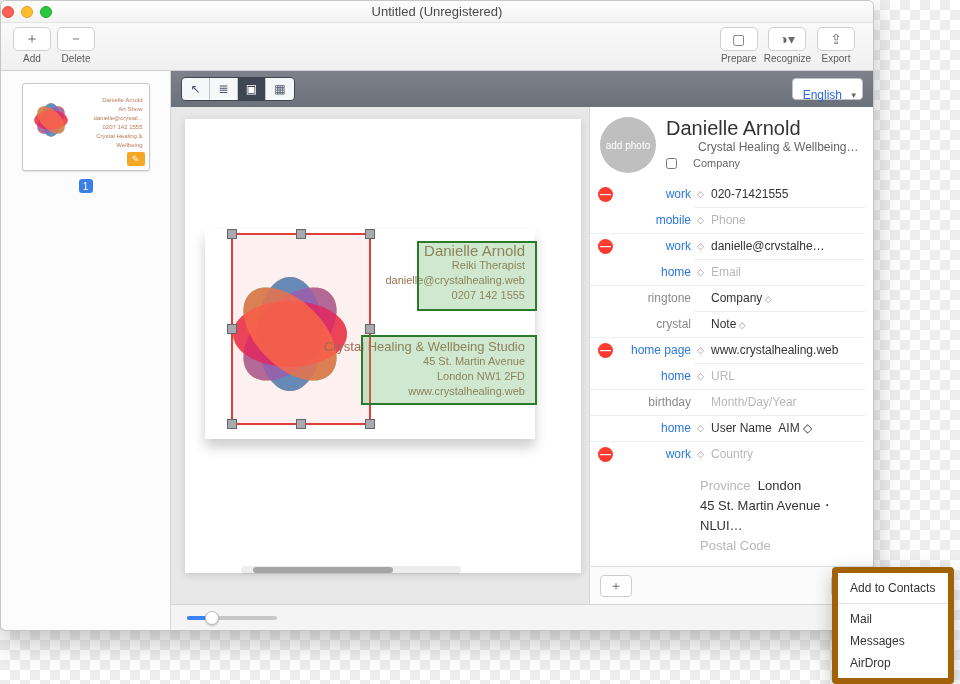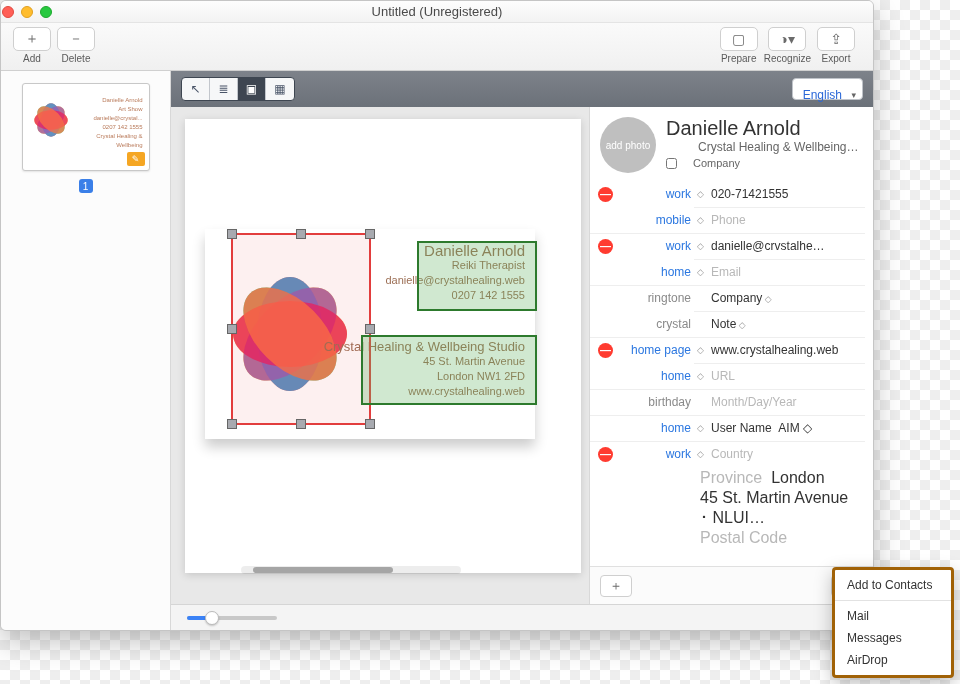--- a/index.html
+++ b/index.html
@@ -55,32 +55,32 @@
 .row.sec::before { left:0 !important; }
 .del { width: 15px; height: 15px; border-radius: 50%; background: #ff3b30; color: #fff; display: flex; align-items: center; justify-content: center; font-size: 11px; font-weight: bold; }
 .delsp { width: 15px; }
 .flab { width: 72px; text-align: right; font-size: 12px; }
 .flab.blue { color: #2b77e0; }
 .flab.gray { color: #8a8a8a; }
 .arr { font-size: 9px; color: #999; width: 8px; }
 .fval { flex: 1; font-size: 12px; color: #333; white-space: nowrap; overflow: hidden; text-overflow: ellipsis; }
 .fval.ph { color: #b8b8b8; }
 .fval.sel::after { content: ' ◇'; color: #999; font-size: 9px; }
-.addr { font-size: 16px; line-height: 20px; padding: 1px 24px 4px 110px; color: #333; }
+.addr { font-size: 13px; line-height: 20px; padding: 1px 24px 4px 110px; color: #333; margin-top: 8px; }
 .addr .ph { color: #b8b8b8; }
 .dfoot { height: 38px; border-top: 1px solid #e0e0e0; display: flex; align-items: center; padding: 0 10px; background: #fbfbfb; }
 .smbtn { width: 32px; height: 22px; border: 1px solid #cfcfcf; border-radius: 4px; background: #fff; display: flex; align-items: center; justify-content: center; color: #6b6b6b; font-size: 13px; }
 .dfoot .spacer { flex: 1; }
 .zoomrow { height: 26px; background: #f4f4f4; border-top: 1px solid #d5d5d5; display: flex; align-items: center; padding-left: 16px; }
 .zoom { width: 90px; height: 4px; background: #c8c8c8; border-radius: 2px; position: relative; }
 .zoom .fill { position: absolute; left: 0; top: 0; height: 100%; width: 28%; background: #3b82f6; border-radius: 2px; }
 .zoom .knob { position: absolute; left: 28%; top: 50%; width: 14px; height: 14px; background: #fff; border: 1px solid #bbb; border-radius: 50%; transform: translate(-50%,-50%); box-shadow: 0 1px 2px rgba(0,0,0,0.2); }
 .hscroll { position: absolute; left: 70px; bottom: 30px; width: 220px; height: 8px; background: rgba(0,0,0,0.07); border-radius: 4px; }
 .hscroll .th { position: absolute; left: 12px; top: 1px; width: 140px; height: 6px; background: rgba(0,0,0,0.30); border-radius: 3px; }
-.menu { position: absolute; left: 832px; top: 567px; width: 122px; background: #fff; border: 3px solid #a16207; border-radius: 4px; box-shadow: 0 6px 18px rgba(0,0,0,0.25); padding: 4px 0; font-size: 12px; }
+.menu { position: absolute; left: 832px; top: 567px; width: 122px; background: #fff; border: 6px solid #a16207; border-radius: 4px; box-shadow: 0 6px 18px rgba(0,0,0,0.25); padding: 4px 0; font-size: 12px; }
 .menu .mi { padding: 4px 12px; color: #333; }
 .menu .sep { height: 1px; background: #e2e2e2; margin: 4px 0; }
 svg.flower-svg { width: 100%; height: 100%; }
 </style>
 </head>
 <body>
 
 <div class="window">
   <div class="titlebar">
     <div class="traffic">

